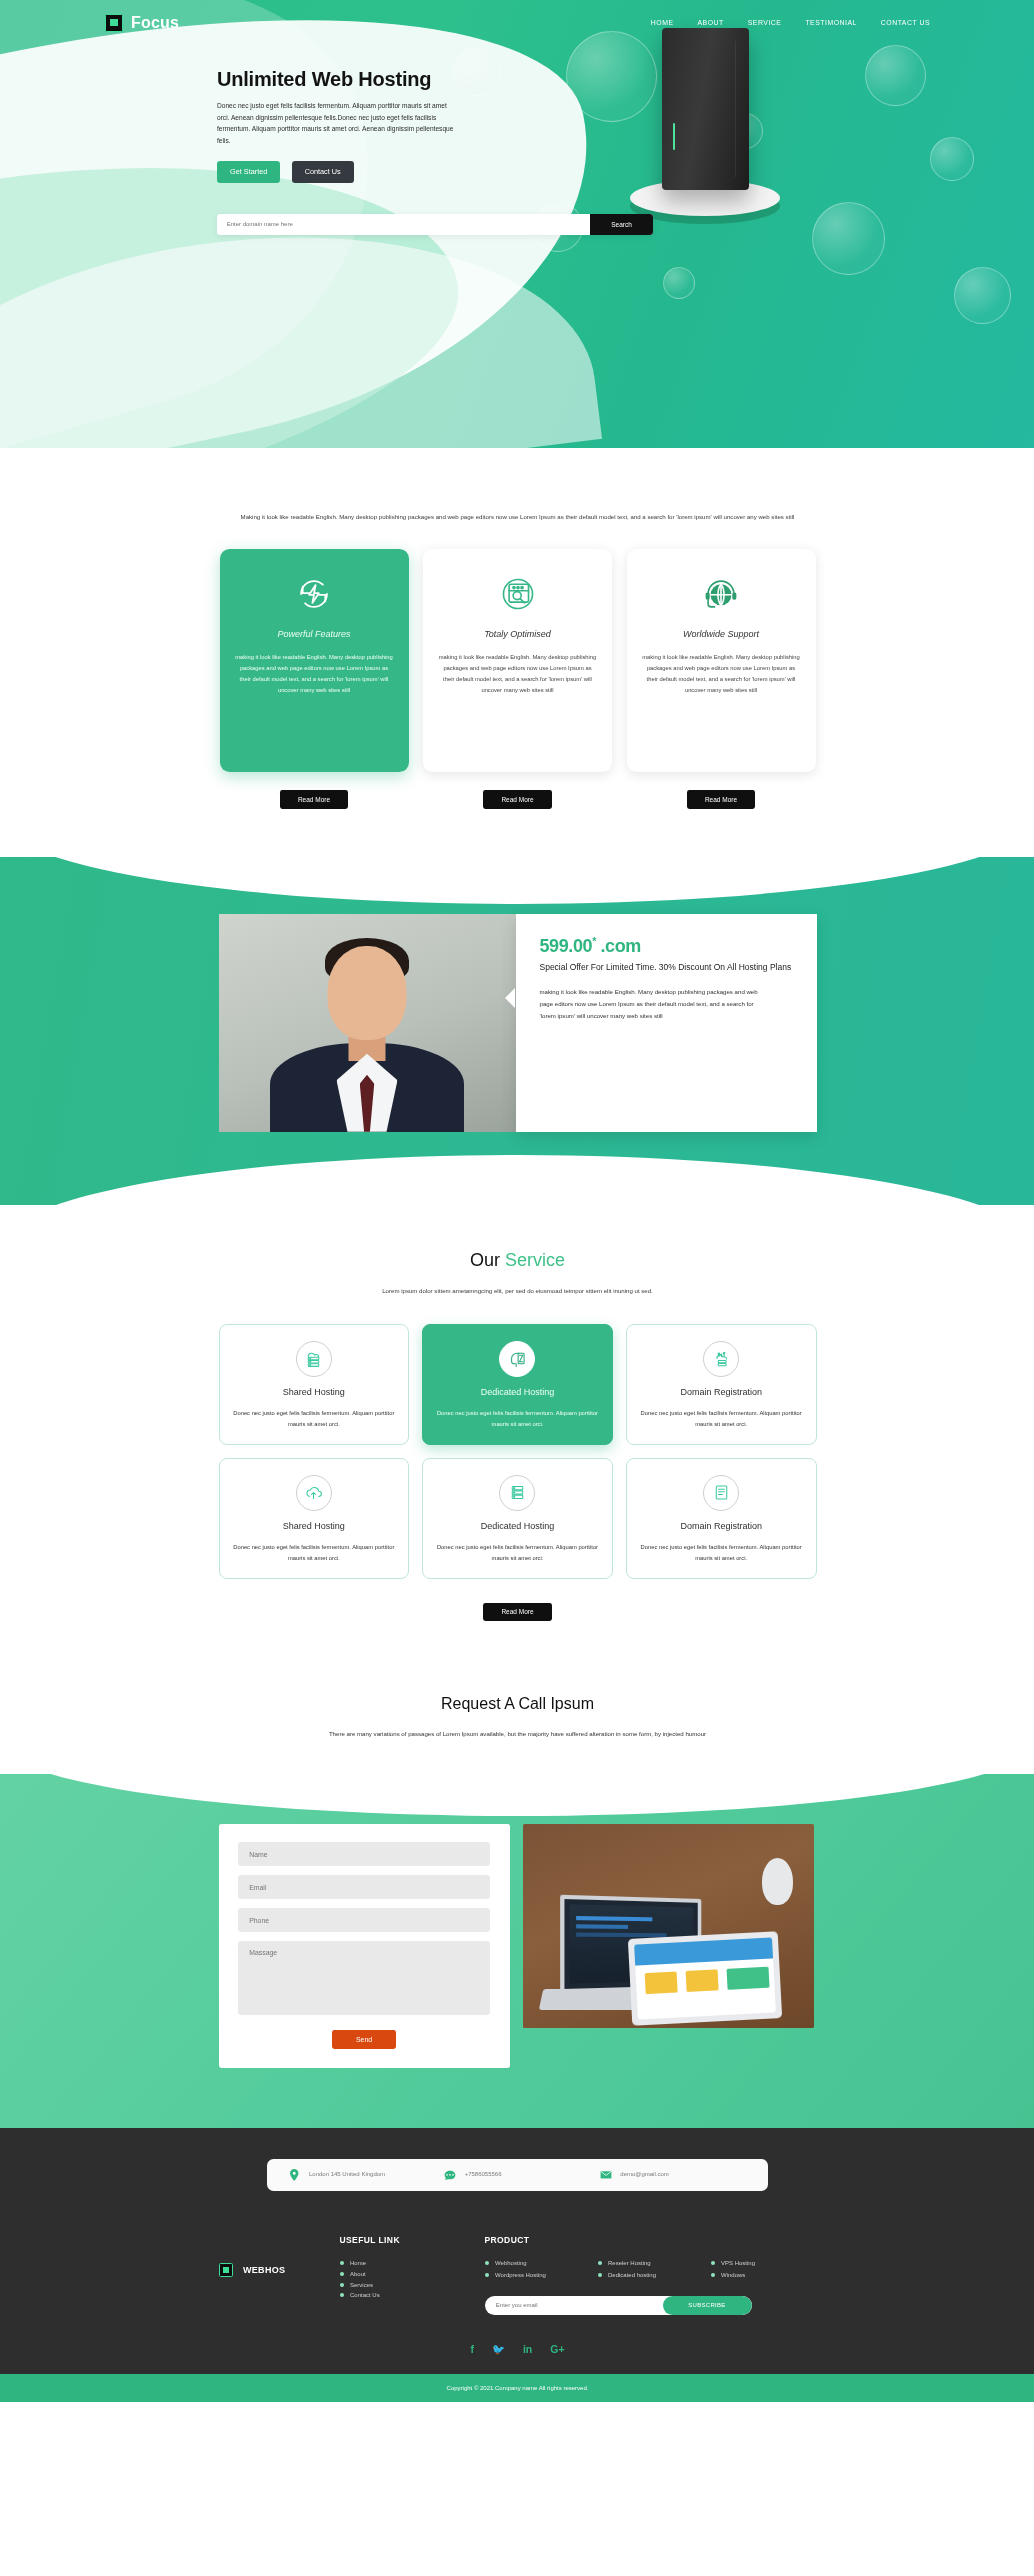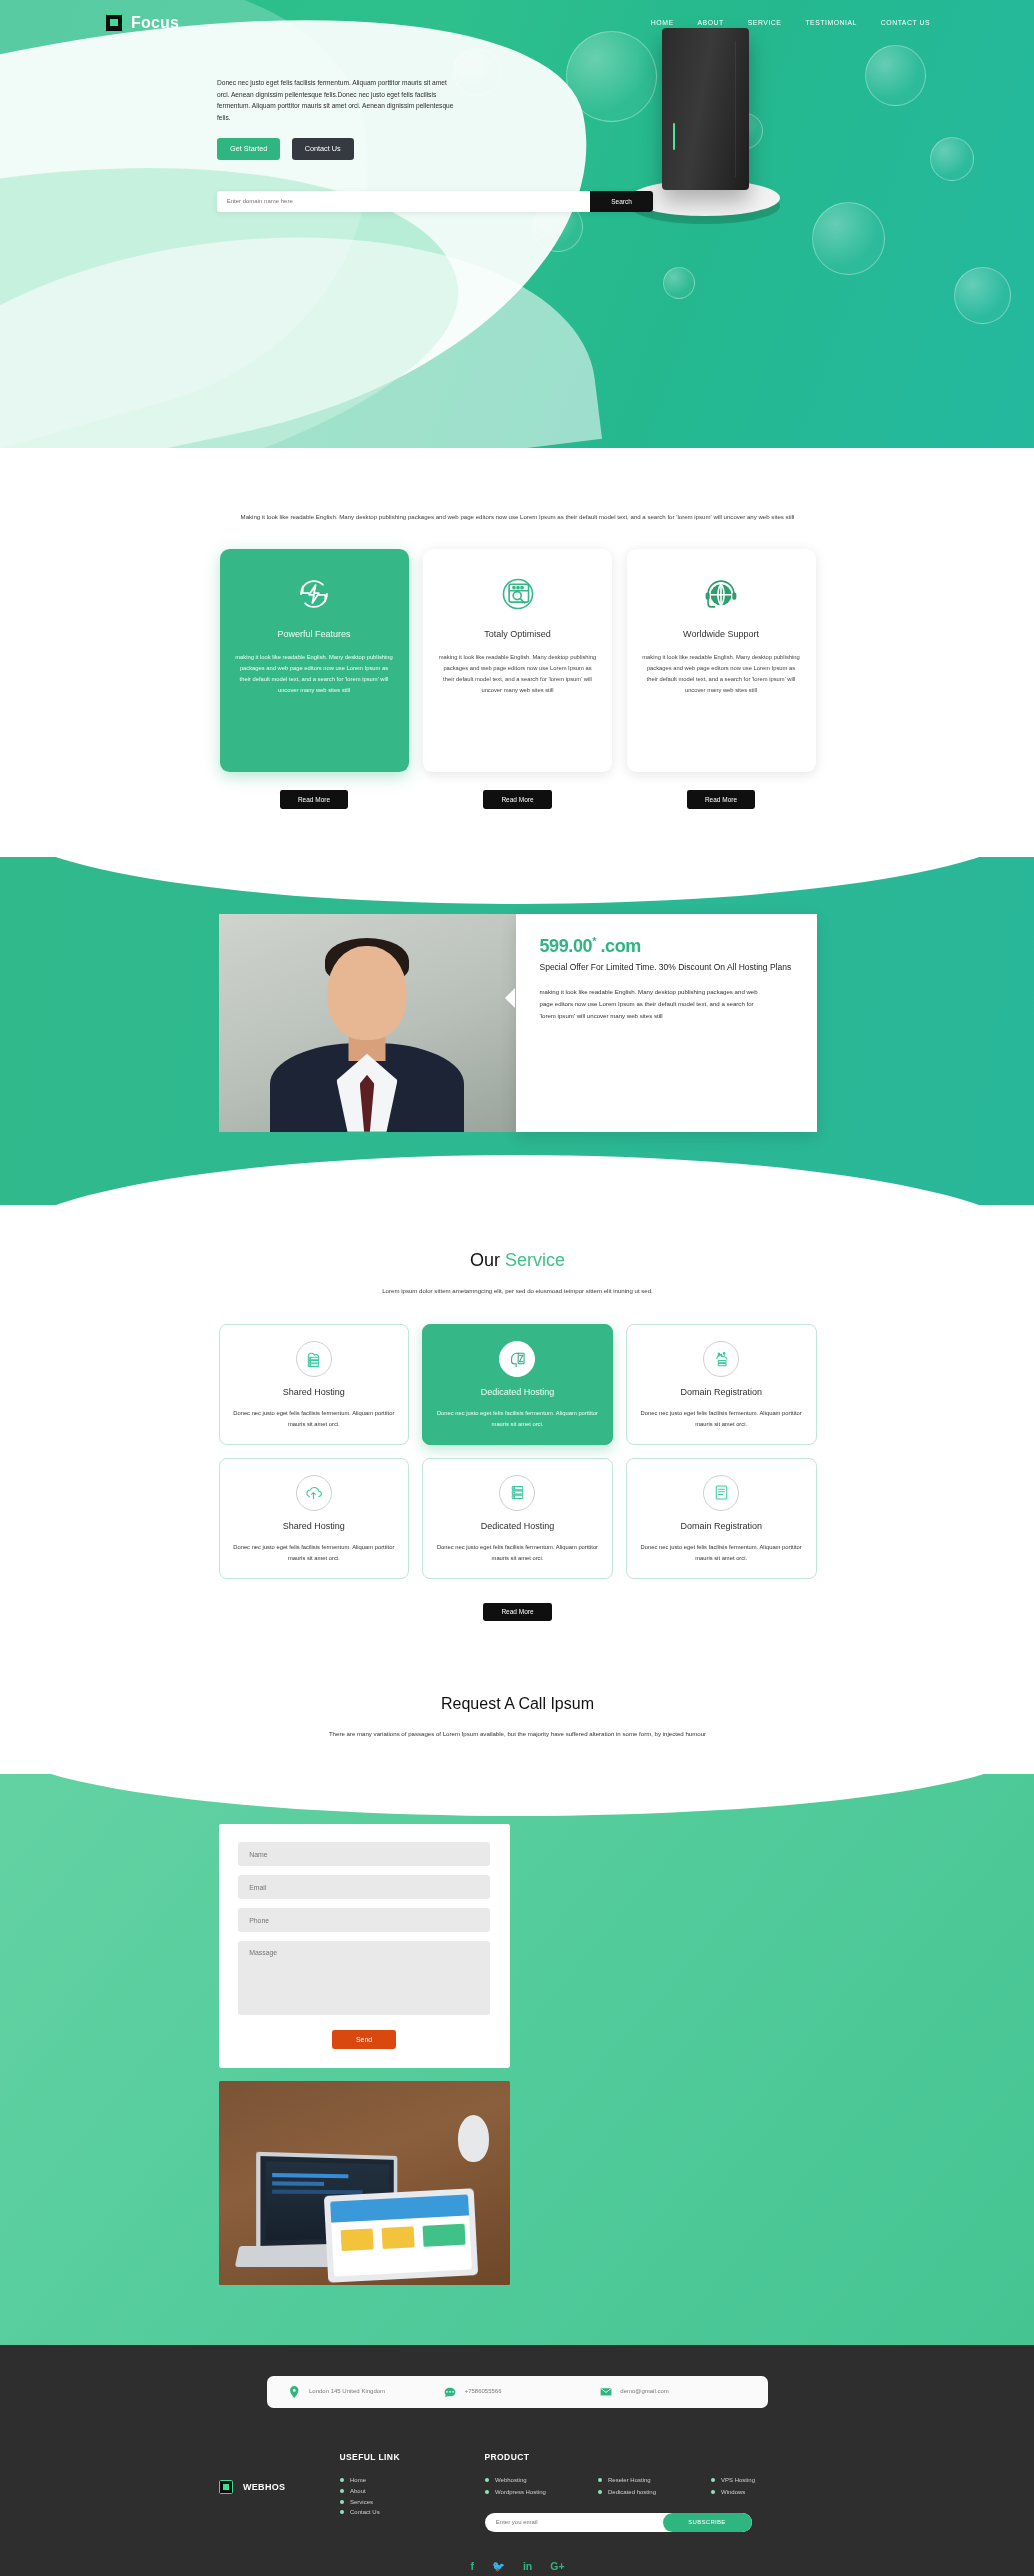--- a/index.html
+++ b/index.html
@@ -121,21 +121,21 @@
 
   
   .why { padding: 48px 0 48px; background:#fff; }
   .cards3 { margin: 27.5px auto 0; width: 598px; display:flex; gap: 14.5px; justify-content:center; }
   .fcard {
     width: 189px; min-height: 223px; border-radius: 9.7px; padding: 21px 14.5px 18px;
     text-align:center; background:#fff; box-shadow: 0 2.4px 11.3px rgba(0,0,0,.10);
   }
   .fcard.active { background:#35b787; box-shadow: 0 4.8px 14.5px rgba(53,183,135,.35); }
   .fcard .ic { height: 47px; display:flex; align-items:center; justify-content:center; margin-bottom: 11.3px; }
-  .fcard h3 { font-size: 9px; font-weight: 400; color:#333; margin-bottom: 13px; }
+  .fcard h3 { font-size: 9px; font-weight: 400; color:#333; margin-bottom: 13px; font-style: italic; }
   .fcard.active h3 { color:#eafff4; }
   .fcard p { font-size: 5.8px; line-height: 1.95; color:#444; }
   .fcard.active p { color:#f0fff8; }
   .readmore-row { margin: 18px auto 0; width: 598px; display:flex; gap:14.5px; justify-content:center; }
   .readmore-row .slot { width: 189px; display:flex; justify-content:center; }
   .btn-read {
     background:#0f0f0f; color:#fff; font-size: 6.5px;
     padding: 5.7px 18px; border-radius:2.4px; border:none; cursor:pointer;
   }
 
@@ -208,21 +208,21 @@
   .callback { padding: 42px 0 0; background:#fff; text-align:center; }
   .cb-title { font-size: 16px; font-weight: 400; color:#111; }
   .cb-sub { margin: 16px auto 0; width: 614px; font-size: 6.1px; color:#333; line-height:1.8; }
 
   .form-band { position:relative; margin-top: 34px; padding: 50px 0 60px; }
   .form-band-bg { position:absolute; inset:0; background: linear-gradient(130deg,#63d2a3,#52cb9b 50%,#45c492); }
   .form-band-bg::before {
     content:''; position:absolute; left:0; right:0; top:-32px; height: 74px;
     background:#fff; border-radius: 0 0 50% 50% / 0 0 100% 100%;
   }
-  .form-inner { position:relative; z-index:3; width: 598px; margin: 0 auto; display:flex; gap: 13px; flex-direction: column; }
+  .form-inner { position:relative; z-index:3; width: 598px; margin: 0 auto; display:flex; gap: 13px; }
   .form-card { width: 291px; background:#fff; border-radius: 2.4px; padding: 18px 19.4px 19.4px; }
   .field {
     width: 100%; height: 24px; background:#e9e9e9; border:none; border-radius:3.2px;
     margin-bottom: 9px; padding: 0 11.3px; font-size: 6.9px; color:#8a8a8a; outline:none;
     font-family:"Liberation Sans", sans-serif;
   }
   .field.area { height: 74px; padding-top: 8px; resize:none; }
   .send-row { display:flex; justify-content:center; margin-top: 3.2px; }
   .btn-send {
     background:#d9480f; color:#fff; border:none; border-radius:2.4px;
@@ -327,20 +327,21 @@
 
     <div class="server-art">
       <div class="server-box">
         <span class="led"></span>
         <span class="seam"></span>
       </div>
       <div class="server-base"></div>
     </div>
 
     <div class="hero-body">
+      <h1 class="hero-title">Unlimited Web Hosting</h1>
       <p class="hero-desc">Donec nec justo eget felis facilisis fermentum. Aliquam porttitor mauris sit amet orci. Aenean dignissim pellentesque felis.Donec nec justo eget felis facilisis fermentum. Aliquam porttitor mauris sit amet orci. Aenean dignissim pellentesque felis.</p>
       <div class="hero-btns">
         <button class="btn btn-primary">Get Started</button>
         <button class="btn btn-dark">Contact Us</button>
       </div>
     </div>
 
     <div class="search-wrap">
       <input type="text" placeholder="Enter domain name here" style="">
       <button class="search-btn">Search</button>

